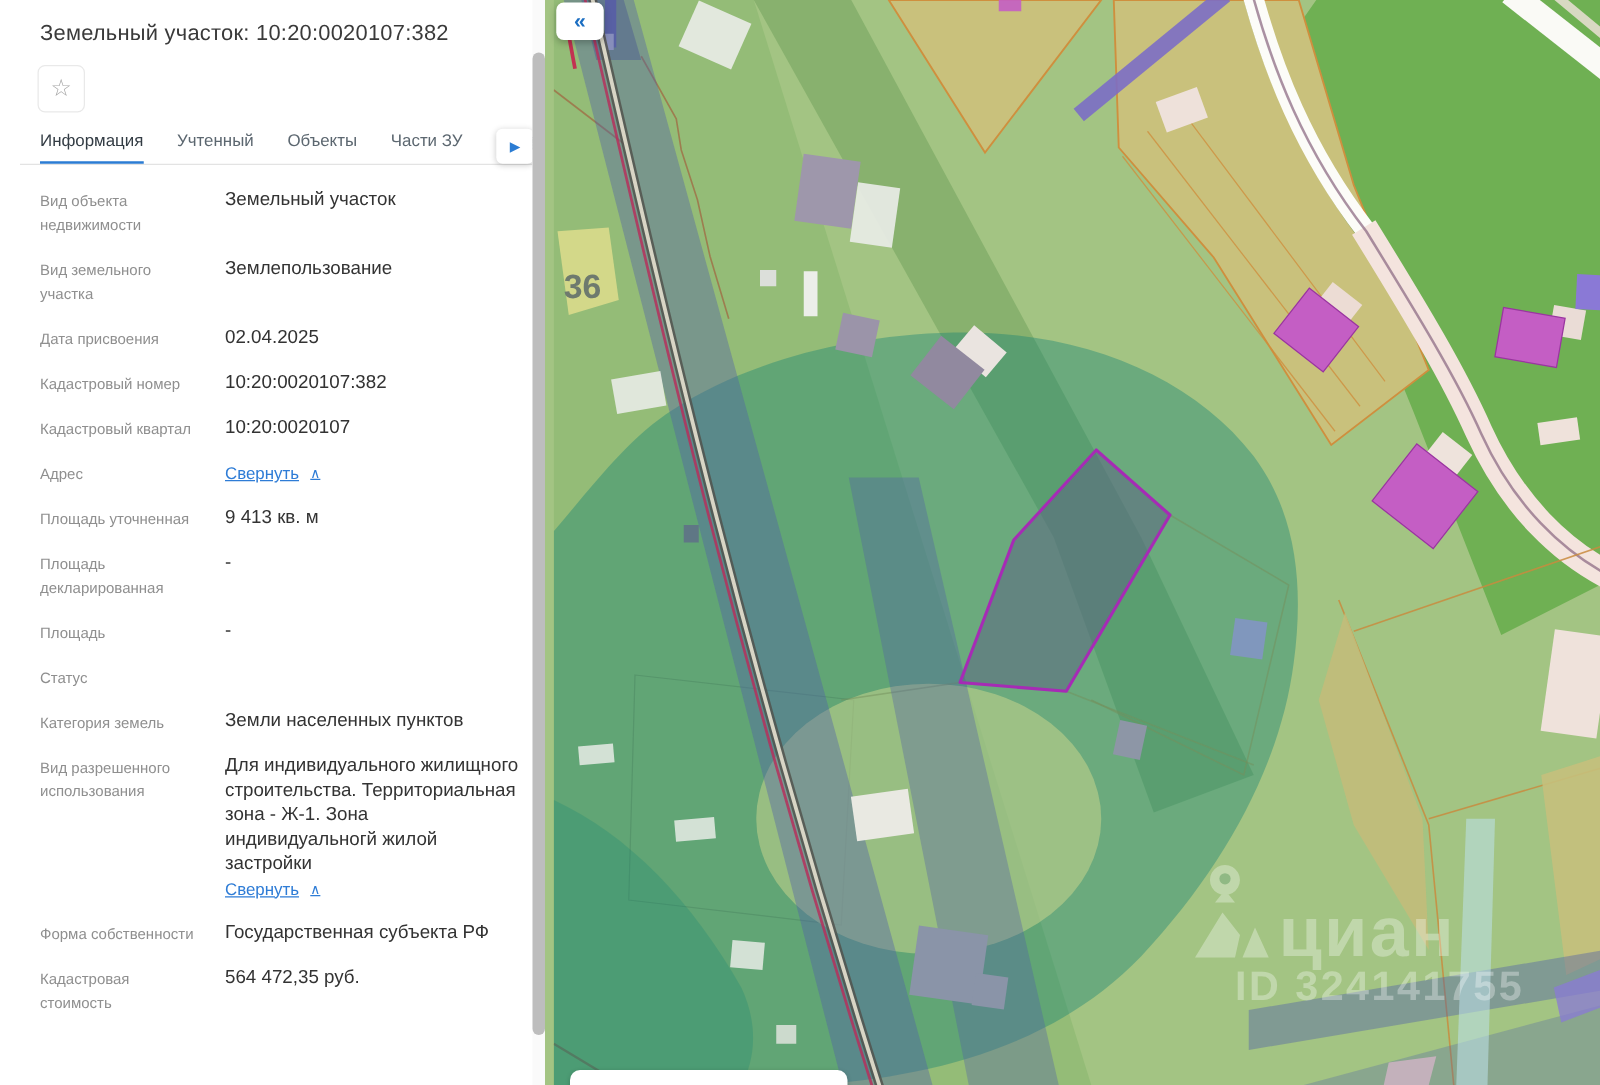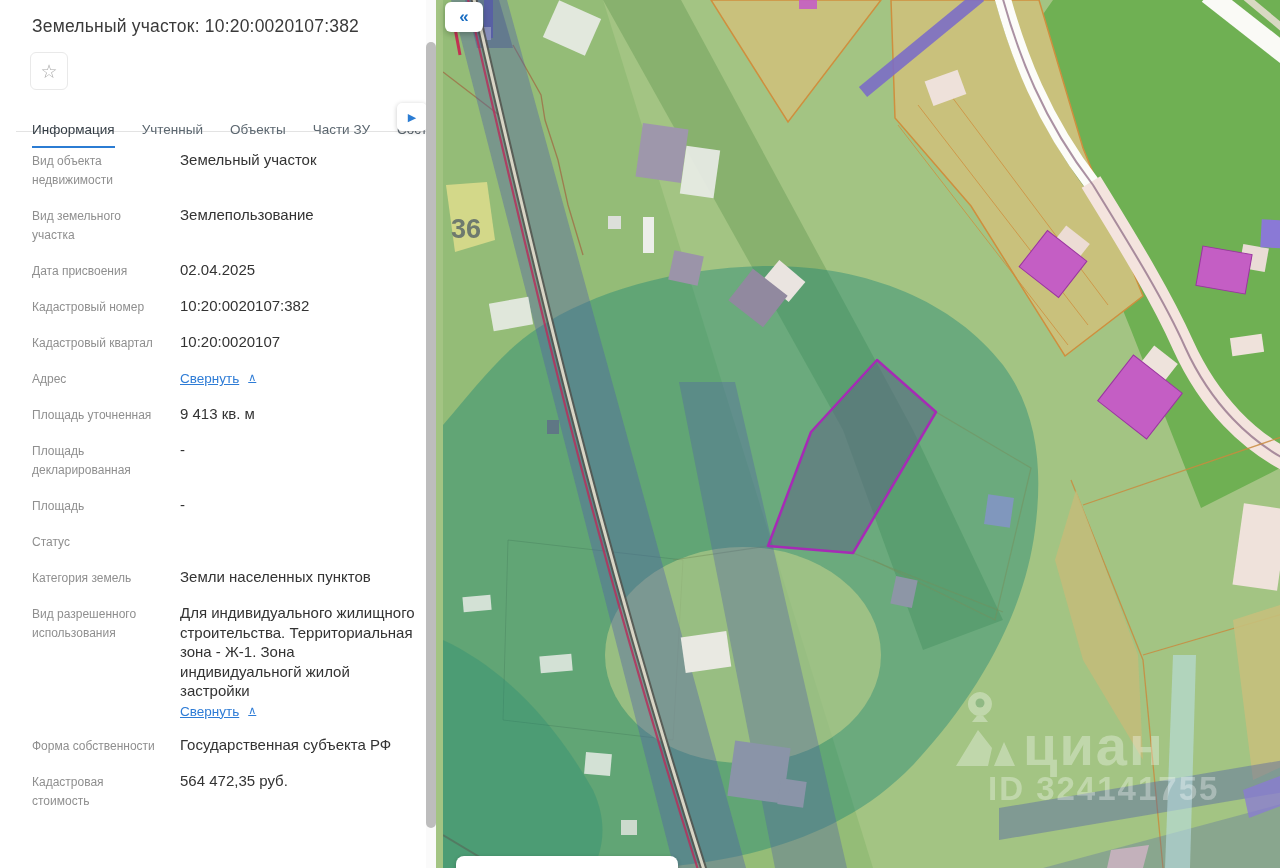--- a/index.html
+++ b/index.html
@@ -4,29 +4,29 @@
 <style>
   html,body{margin:0;padding:0;}
   body{width:1280px;height:868px;overflow:hidden;font-family:"Liberation Sans",sans-serif;background:#fff;}
   .app{position:relative;width:1280px;height:868px;margin-left:16px;}
 
   
   .panel{position:absolute;left:0;top:0;width:410px;height:868px;background:#fff;overflow:hidden;}
   .panel-title{position:absolute;left:16px;top:16px;width:380px;font-size:17.5px;font-weight:500;color:#3a3a3a;letter-spacing:.2px;}
   .star-btn{position:absolute;left:14px;top:52px;width:36px;height:36px;border:1px solid #e9e9e9;border-radius:6px;background:#fff;display:flex;align-items:center;justify-content:center;font-size:19px;color:#a8a8a8;cursor:pointer;}
   .tabs{position:absolute;left:0;top:100px;width:410px;height:32px;border-bottom:1px solid #e3e3e3;white-space:nowrap;padding-left:16px;box-sizing:border-box;}
-  .tab{display:inline-block;margin-right:27px;font-size:13.5px;color:#5c6770;padding-bottom:9px;position:relative;top:20px;cursor:pointer;}
+  .tab{display:inline-block;margin-right:27px;font-size:13.5px;color:#5c6770;padding-bottom:9px;position:relative;top:4px;cursor:pointer;}
   .tab.active{color:#333c44;border-bottom:2px solid #2b7cd3;}
   .tab-partial{position:absolute;right:-2px;top:8px;font-size:13.5px;color:#5c6770;}
   .tab-scroll-btn{position:absolute;left:381px;top:3px;width:30px;height:28px;background:#fff;border-radius:5px;box-shadow:0 1px 5px rgba(0,0,0,.22);display:flex;align-items:center;justify-content:center;color:#2b7cd3;font-size:11px;cursor:pointer;}
   .fields{position:absolute;left:16px;top:150px;width:388px;}
   .field-row{display:grid;grid-template-columns:128px 1fr;column-gap:20px;margin-bottom:15px;}
   .field-label{font-size:12px;line-height:19px;color:#8f8f8f;padding-top:2px;}
   .field-value{font-size:15px;line-height:19.5px;color:#333;max-width:260px;}
-  .collapse-link{display:inline-flex;margin-top:3px;font-size:13.5px;color:#2e7cd6;text-decoration:underline;cursor:pointer;}
+  .collapse-link{display:inline-flex;align-items:center;margin-top:3px;font-size:13.5px;color:#2e7cd6;text-decoration:underline;cursor:pointer;}
   .link-chevron{margin-left:9px;font-size:11px;text-decoration:none;color:#2e7cd6;}
 
   
   .scrollbar{position:absolute;left:410px;top:0;width:10px;height:868px;background:#fafafa;}
   .scroll-thumb{position:absolute;left:0;top:42px;width:10px;height:786px;background:#bdbdbd;border-radius:5px;}
 
   
   .map{position:absolute;left:420px;top:0;width:860px;height:868px;background:#a3c483;}
   .map svg{position:absolute;left:7px;top:0;}
   .map-collapse-btn{position:absolute;left:9px;top:2px;width:38px;height:30px;background:#fff;border-radius:6px;box-shadow:0 2px 6px rgba(0,0,0,.25);display:flex;align-items:center;justify-content:center;color:#1b6ec2;font-size:17px;font-weight:700;cursor:pointer;z-index:5;}

